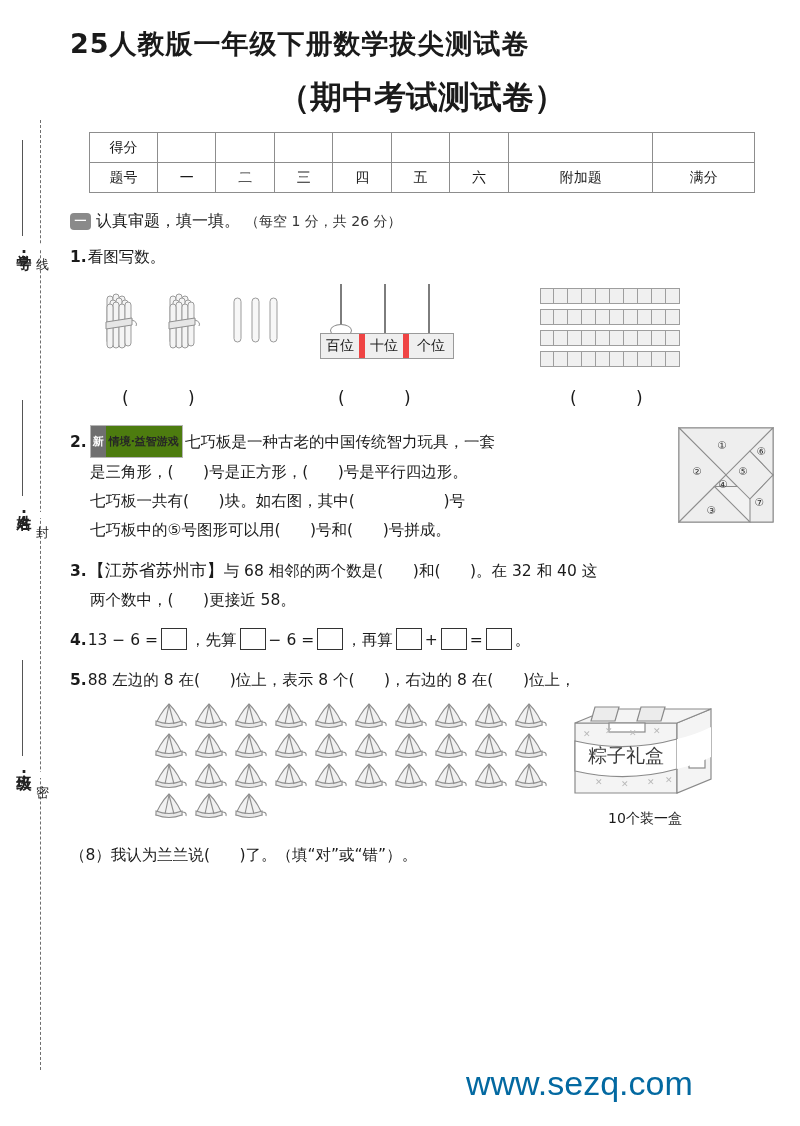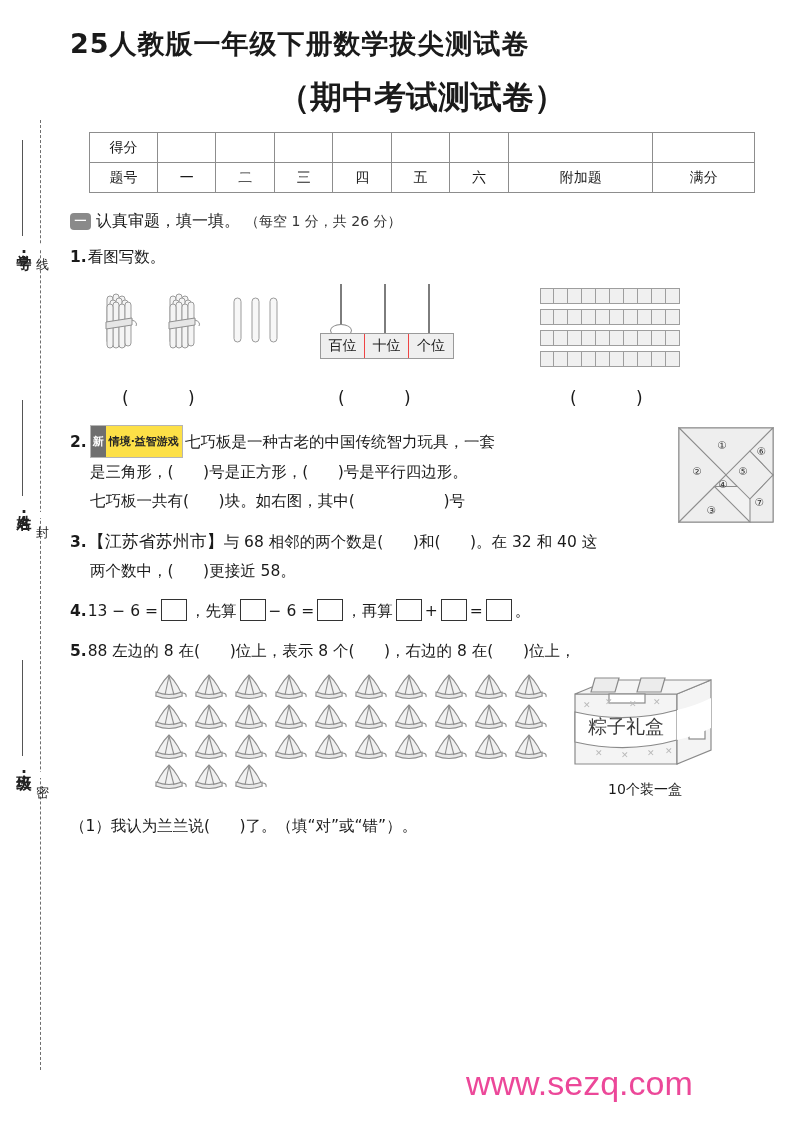--- a/index.html
+++ b/index.html
@@ -107,21 +107,21 @@
   .tag-badge {
     display: inline-block; font-size: 11px; vertical-align: 2px;
     font-family: "DejaVu Sans", sans-serif; margin: 0 2px;
     border: 1px solid #b5b5b5;
   }
   .tag-badge .tg-dark {
     display: inline-block; background: #6f6f6f; color: #fff;
     padding: 1px 2px; font-weight: bold;
   }
   .tag-badge .tg-light {
-    display: inline-block; background: #fde047; color: #262626;
+    display: inline-block; background: #4d7c0f; color: #262626;
     padding: 1px 3px; font-weight: bold;
   }
   .place-tag { font-size: 17px; }
 
   
   #q1-figures { position: relative; height: 112px; margin-top: 4px; }
   .fig-slot { position: absolute; top: 0; }
   .stick-row { display: flex; align-items: flex-end; gap: 7px; }
 
   .answer-row { position: relative; height: 26px; font-size: 17px;
@@ -132,21 +132,21 @@
   .abacus { position: relative; width: 133px; height: 75px; }
   .rod { position: absolute; width: 2px; background: #7d7d7d; top: 0; height: 52px; }
   .bead {
     position: absolute; width: 22px; height: 13px; border-radius: 50%;
     border: 1.5px solid #8a8a8a; background: #fff;
   }
   .abacus-base { position: absolute; bottom: 0; display: flex;
                  border: 1px solid #9a9a9a; background: #efefef; }
   .abacus-base div {
     width: 44px; text-align: center; font-size: 14px; padding: 3px 0;
-    border-right: 1px solid #ef4444; font-family: "DejaVu Sans", sans-serif;
+    border-right: 6px solid #ef4444; font-family: "DejaVu Sans", sans-serif;
   }
   .abacus-base div:last-child { border-right: none; }
 
   
   .cube-stack { display: flex; flex-direction: column; gap: 5px; }
   .cube-row { display: flex; }
   .cube {
     width: 14px; height: 16px; background: #f0f0f0;
     border: 1px solid #9e9e9e; border-left: none;
     position: relative;
@@ -161,21 +161,21 @@
   #zongzi-grid { position: absolute; left: 82px; top: 0;
                  display: grid; grid-template-columns: repeat(10, 40px);
                  row-gap: 1px; }
   #giftbox-wrap { position: absolute; left: 495px; top: -4px; text-align: center; }
   #giftbox-caption { font-size: 14px; margin-top: 3px;
                      font-family: "DejaVu Sans", sans-serif; }
 
   #watermark {
     position: absolute; left: 466px; top: 1064px;
     font-family: "Liberation Sans", sans-serif;
-    font-size: 34px; color: #ec4899; letter-spacing: 0px;
+    font-size: 34px; color: #0369a1; letter-spacing: 0px;
   }
 </style>
 </head>
 <body>
 
 <div id="left-strip">
   <div class="dashed-line"></div>
 
   <div class="vline" style="top:140px;"></div>
   <div class="vlabel" style="left:14px; top:243px;">学号:</div>
@@ -381,20 +381,23 @@
 
     <div class="q-line">
       <span class="q-num">2.</span><span class="tag-badge"><span class="tg-dark">新</span><span class="tg-light">情境·益智游戏</span></span><span>七巧板是一种古老的中国传统智力玩具，一套</span>
     </div>
     <div class="q-line q-indent">
       <span>是三角形，</span><span class="blank-sm"></span><span>号是正方形，</span><span class="blank-sm"></span><span>号是平行四边形。</span>
     </div>
     <div class="q-line q-indent">
       <span>七巧板一共有</span><span class="blank-sm"></span><span>块。如右图，其中</span><span class="blank-lg"></span><span>号</span>
     </div>
+    <div class="q-line q-indent">
+      <span>七巧板中的⑤号图形可以用</span><span class="blank-sm"></span><span>号和</span><span class="blank-sm"></span><span>号拼成。</span>
+    </div>
   </div>
 
   <div class="q">
     <div class="q-line">
       <span class="q-num">3.</span><span class="place-tag">【江苏省苏州市】</span><span>与 68 相邻的两个数是</span><span class="blank-sm"></span><span>和</span><span class="blank-sm"></span><span>。在 32 和 40 这</span>
     </div>
     <div class="q-line q-indent">
       <span>两个数中，</span><span class="blank-sm"></span><span>更接近 58。</span>
     </div>
   </div>
@@ -737,18 +740,18 @@
           <text x="82" y="88">✕</text>
             <text x="100" y="86">✕</text>
         </g>
         <text x="61" y="65" text-anchor="middle" font-size="19" font-family="DejaVu Sans, sans-serif" fill="#3a3a3a">粽子礼盒</text>
       </svg>
       <div id="giftbox-caption">10个装一盒</div>
     </div>
   </div>
 
   <div class="q" style="margin-top:20px;">
-    <span>（1）我认为兰兰说</span><span class="blank-sm"></span><span>了。（填“对”或“错”）。</span>
+    <span>（8）我认为兰兰说</span><span class="blank-sm"></span><span>了。（填“对”或“错”）。</span>
   </div>
 
 </div>
 
 <div id="watermark">www.sezq.com</div>
 
 </body></html>

